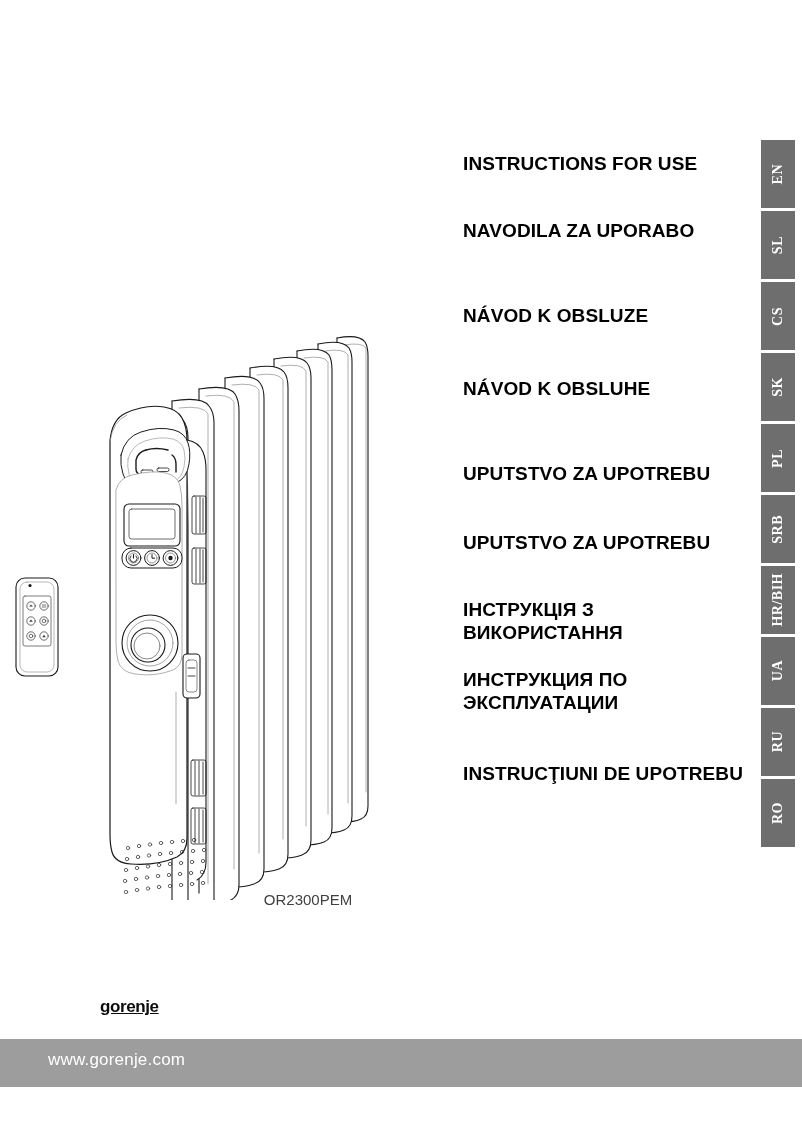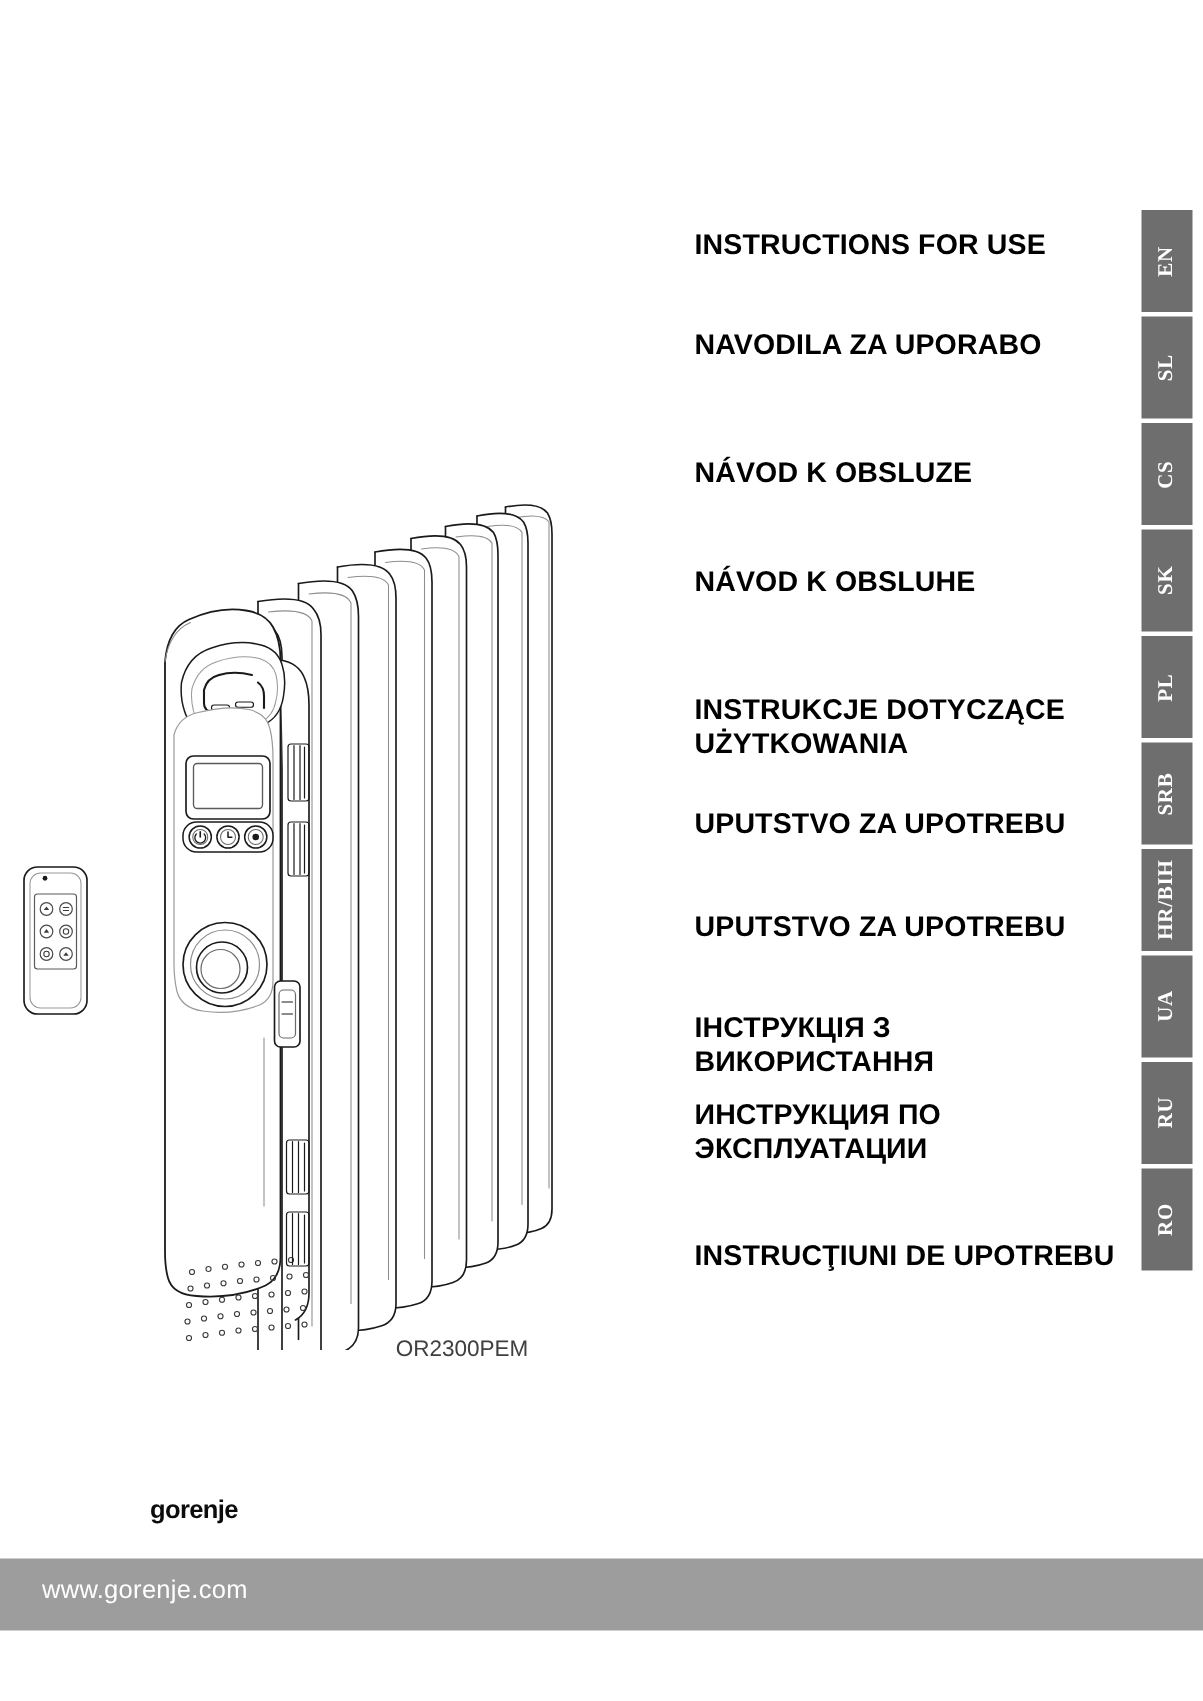--- a/index.html
+++ b/index.html
@@ -99,34 +99,35 @@
   
   .brand-logo {
     position: absolute;
     left: 100px;
     top: 997px;
     font-family: "Liberation Sans", sans-serif;
     font-weight: bold;
     font-size: 17px;
     letter-spacing: -0.4px;
     color: #0c0c0c;
+    text-decoration: underline;
   }
 
   
   .footer-bar {
     position: absolute;
     left: 0;
     top: 1039px;
     width: 802px;
     height: 48px;
     background: #9d9d9d;
   }
   .footer-url {
     position: absolute;
-    left: 28px;
+    left: 48px;
     top: 1050px;
     font-size: 17px;
     color: #ffffff;
     letter-spacing: 0.2px;
   }
 </style>
 </head>
 <body>
 
 <div class="page">
@@ -357,31 +358,27 @@
     </div>
     <div class="title-item" style="margin-bottom:62px;">
       <span class="line">NAVODILA ZA UPORABO</span>
     </div>
     <div class="title-item" style="margin-bottom:50px;">
       <span class="line">NÁVOD K OBSLUZE</span>
     </div>
     <div class="title-item" style="margin-bottom:62px;">
       <span class="line">NÁVOD K OBSLUHE</span>
     </div>
-    <div class="title-item" style="margin-bottom:30px;">
-      <span class="line">INSTRUKCJE DOTYCZĄCE</span>
-      <span class="line">UŻYTKOWANIA</span>
-    </div>
     <div class="title-item" style="margin-bottom:46px;">
       <span class="line">UPUTSTVO ZA UPOTREBU</span>
     </div>
     <div class="title-item" style="margin-bottom:44px;">
       <span class="line">UPUTSTVO ZA UPOTREBU</span>
     </div>
-    <div class="title-item" style="margin-bottom:12px;">
+    <div class="title-item" style="margin-bottom:24px;">
       <span class="line">ІНСТРУКЦІЯ З</span>
       <span class="line">ВИКОРИСТАННЯ</span>
     </div>
     <div class="title-item" style="margin-bottom:48px;">
       <span class="line">ИНСТРУКЦИЯ ПО</span>
       <span class="line">ЭКСПЛУАТАЦИИ</span>
     </div>
     <div class="title-item">
       <span class="line">INSTRUCŢIUNI DE UPOTREBU</span>
     </div>

